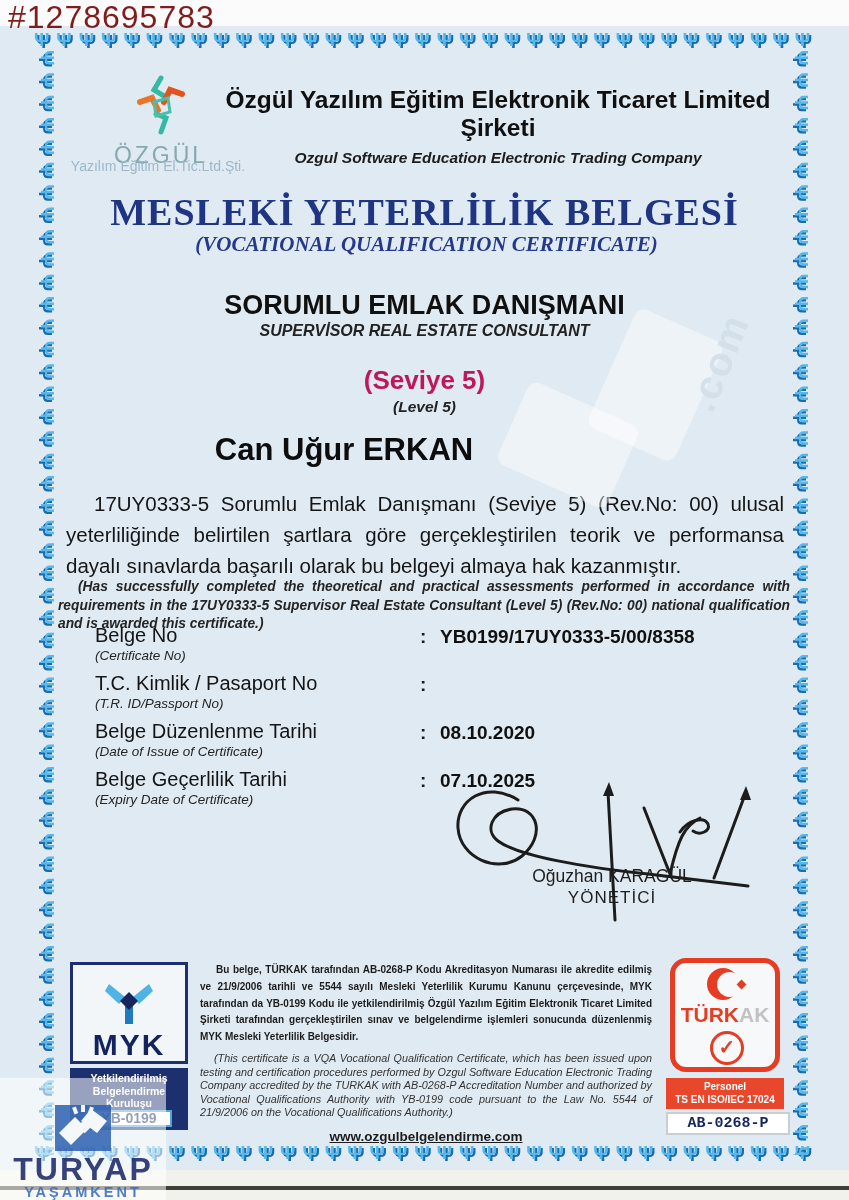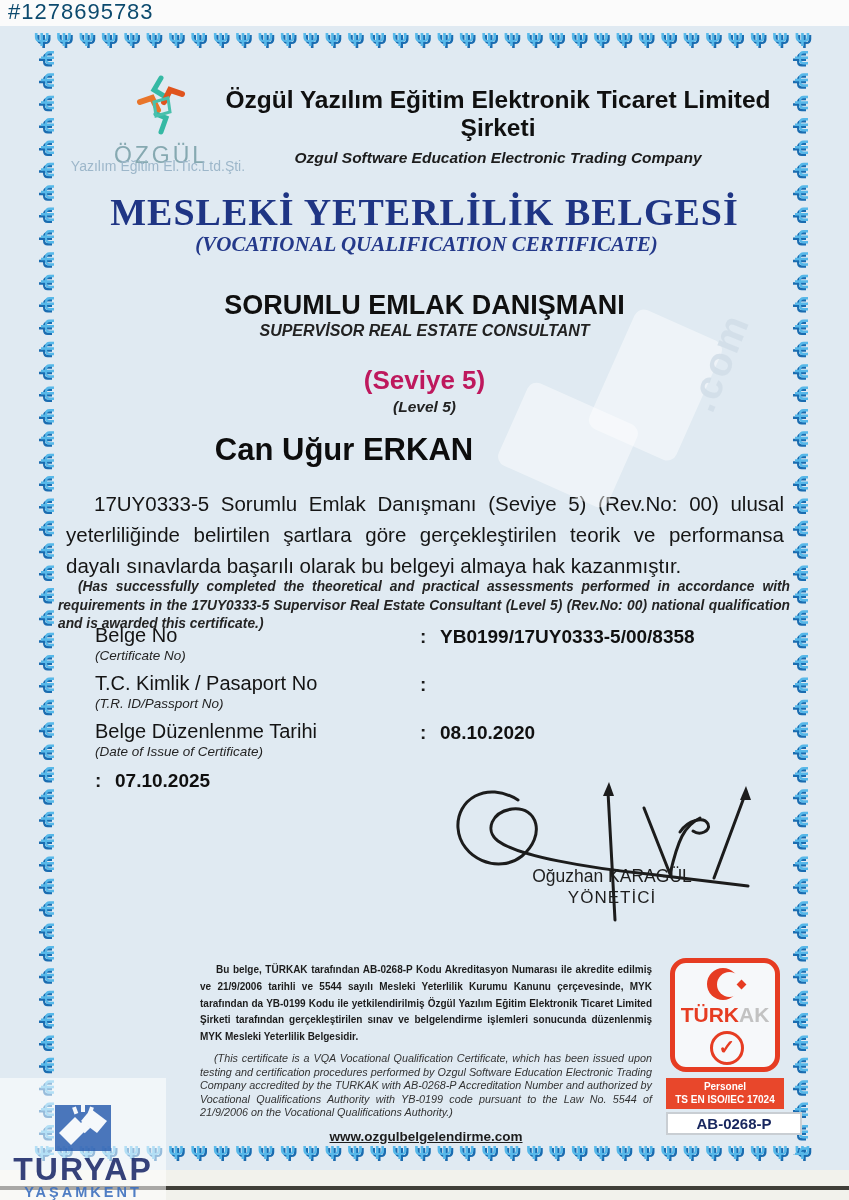--- a/index.html
+++ b/index.html
@@ -1,19 +1,19 @@
 <!DOCTYPE html>
 <html><head>
 <meta charset="utf-8">
 <style>
   html,body{margin:0;padding:0;background:#fff;}
   .page{position:relative;width:849px;height:1200px;background:#e0eaf2;overflow:hidden;
         font-family:"Liberation Sans",sans-serif;color:#1a1a1a;}
   .top-strip{position:absolute;top:0;left:0;width:849px;height:26px;background:#fbfbfb;}
-  .listing-id{position:absolute;top:-1px;left:8px;font-size:22px;color:#0c4a6e;letter-spacing:1px;}
+  .listing-id{position:absolute;top:-1px;left:8px;font-size:32px;color:#7f1d1d;letter-spacing:1px;}
 
   
   .b-row,.b-col{position:absolute;font-size:19px;font-weight:bold;color:#57b8e9;
         text-shadow:2px 2px 0 #1a6cb0;letter-spacing:7px;white-space:nowrap;overflow:hidden;
         height:26px;line-height:26px;}
   .b-top{top:27px;left:34px;width:780px;}
   .b-bottom{top:1140px;left:34px;width:780px;}
   .b-col{top:50px;width:1105px;transform-origin:0 0;transform:rotate(90deg);}
   .b-left{left:60px;}
   .b-right{left:814px;}
@@ -99,21 +99,21 @@
   .tk-star{position:absolute;top:18px;left:63px;width:7px;height:7px;background:#e63c22;
         transform:rotate(45deg);}
   .tk-name{position:absolute;top:40px;left:0;width:100px;font-size:21px;font-weight:bold;}
   .tk-name .red{color:#e63c22;}
   .tk-name .gray{color:#c2c2c2;}
   .tk-check{position:absolute;top:68px;left:35px;width:28px;height:28px;border:3px solid #e63c22;
         border-radius:50%;color:#e63c22;font-size:20px;line-height:26px;font-weight:bold;}
   .tk-banner{margin:6px auto 0;width:118px;background:#e8472b;color:#fff;
         font-size:10px;line-height:12.5px;font-weight:bold;padding:3px 0;}
   .tk-code{margin:3px auto 0;width:112px;background:#fff;border:2px solid #c9ced3;
-        color:#17265e;font-weight:bold;font-size:15px;padding:1px 10px;}
+        color:#17265e;font-weight:bold;font-size:15px;padding:1px 4px;font-family:Liberation Mono, monospace;}
 
   
   .turyap{position:absolute;left:0;top:1078px;width:166px;height:122px;
         background:rgba(255,255,255,0.55);display:flex;flex-direction:column;
         align-items:center;justify-content:flex-end;padding-bottom:3px;z-index:5;}
   .ty-icon{width:56px;height:46px;background:rgba(45,95,176,0.85);margin-bottom:4px;}
   .ty-name{font-size:32px;font-weight:bold;color:rgba(26,40,104,0.88);letter-spacing:2px;line-height:29px;}
   .ty-sub{font-size:14.5px;font-weight:bold;color:rgba(56,108,189,0.88);letter-spacing:3px;}
 
   
@@ -199,39 +199,61 @@
     </div>
     <div class="frow">
       <div class="flabel">
         <span class="main">Belge Düzenlenme Tarihi</span>
         <span class="sub">(Date of Issue of Certificate)</span>
       </div>
       <div class="fcolon">:</div>
       <div class="fvalue">08.10.2020</div>
     </div>
     <div class="frow">
+      <div class="flabel">
+        <span class="main">Belge Geçerlilik Tarihi</span>
+        <span class="sub">(Expiry Date of Certificate)</span>
+      </div>
       <div class="fcolon">:</div>
       <div class="fvalue">07.10.2025</div>
     </div>
   </div>
 
   <svg class="sig-svg" width="330" height="150" viewBox="0 0 330 150">
     <g fill="none" stroke="#1c1c1c" stroke-width="3" stroke-linecap="round">
       <path d="M70,22 C38,2 8,22 10,50 C12,80 50,97 74,78 C98,58 90,28 64,31 C44,34 36,52 50,63 C70,78 140,90 200,96 L300,108"></path>
       <path d="M160,14 L167,142"></path>
       <path d="M196,30 L222,96 C230,62 236,48 252,40"></path>
       <path d="M232,54 C240,42 256,38 260,46 C263,53 252,58 245,53"></path>
       <path d="M266,100 L298,14"></path>
     </g>
     <path d="M155,18 L161,4 L166,18 Z" fill="#1c1c1c"></path>
     <path d="M292,22 L298,8 L303,22 Z" fill="#1c1c1c"></path>
   </svg>
   <div class="sig-name">Oğuzhan KARAGÜL</div>
   <div class="sig-title">YÖNETİCİ</div>
 
+  <div class="myk">
+    <div class="myk-box">
+      <span>
+        <svg width="52" height="48" viewBox="0 0 52 48">
+          <polygon points="6,6 22,19 16,26 2,13" fill="#4fb3e3"></polygon>
+          <polygon points="46,6 30,19 36,26 50,13" fill="#4fb3e3"></polygon>
+          <rect x="22" y="24" width="8" height="22" fill="#1f7ac0"></rect>
+          <polygon points="26,14 35,23 26,32 17,23" fill="#16255e"></polygon>
+        </svg>
+      </span>
+      <div class="myk-text">MYK</div>
+    </div>
+    <div class="myk-banner">
+      <span>Yetkilendirilmiş</span><br>
+      <span>Belgelendirme Kuruluşu</span>
+      <div class="myk-code">YB-0199</div>
+    </div>
+  </div>
 
   <div class="footer-text">
     <div class="ft-tr">Bu belge, TÜRKAK tarafından AB-0268-P Kodu Akreditasyon Numarası ile akredite edilmiş ve 21/9/2006 tarihli ve 5544 sayılı Mesleki Yeterlilik Kurumu Kanunu çerçevesinde, MYK tarafından da YB-0199 Kodu ile yetkilendirilmiş Özgül Yazılım Eğitim Elektronik Ticaret Limited Şirketi tarafından gerçekleştirilen sınav ve belgelendirme işlemleri sonucunda düzenlenmiş MYK Mesleki Yeterlilik Belgesidir.</div>
     <div class="ft-en">(This certificate is a VQA Vocational Qualification Certificate, which has been issued upon testing and certification procedures performed by Ozgul Software Education Electronic Trading Company accredited by the TURKAK with AB-0268-P Accreditation Number and authorized by Vocational Qualifications Authority with YB-0199 code pursuant to the Law No. 5544 of 21/9/2006 on the Vocational Qualifications Authority.)</div>
     <div class="ft-link">www.ozgulbelgelendirme.com</div>
   </div>
 
   <div class="turkak">
     <div class="tk-box">
       <div class="tk-crescent"></div>

